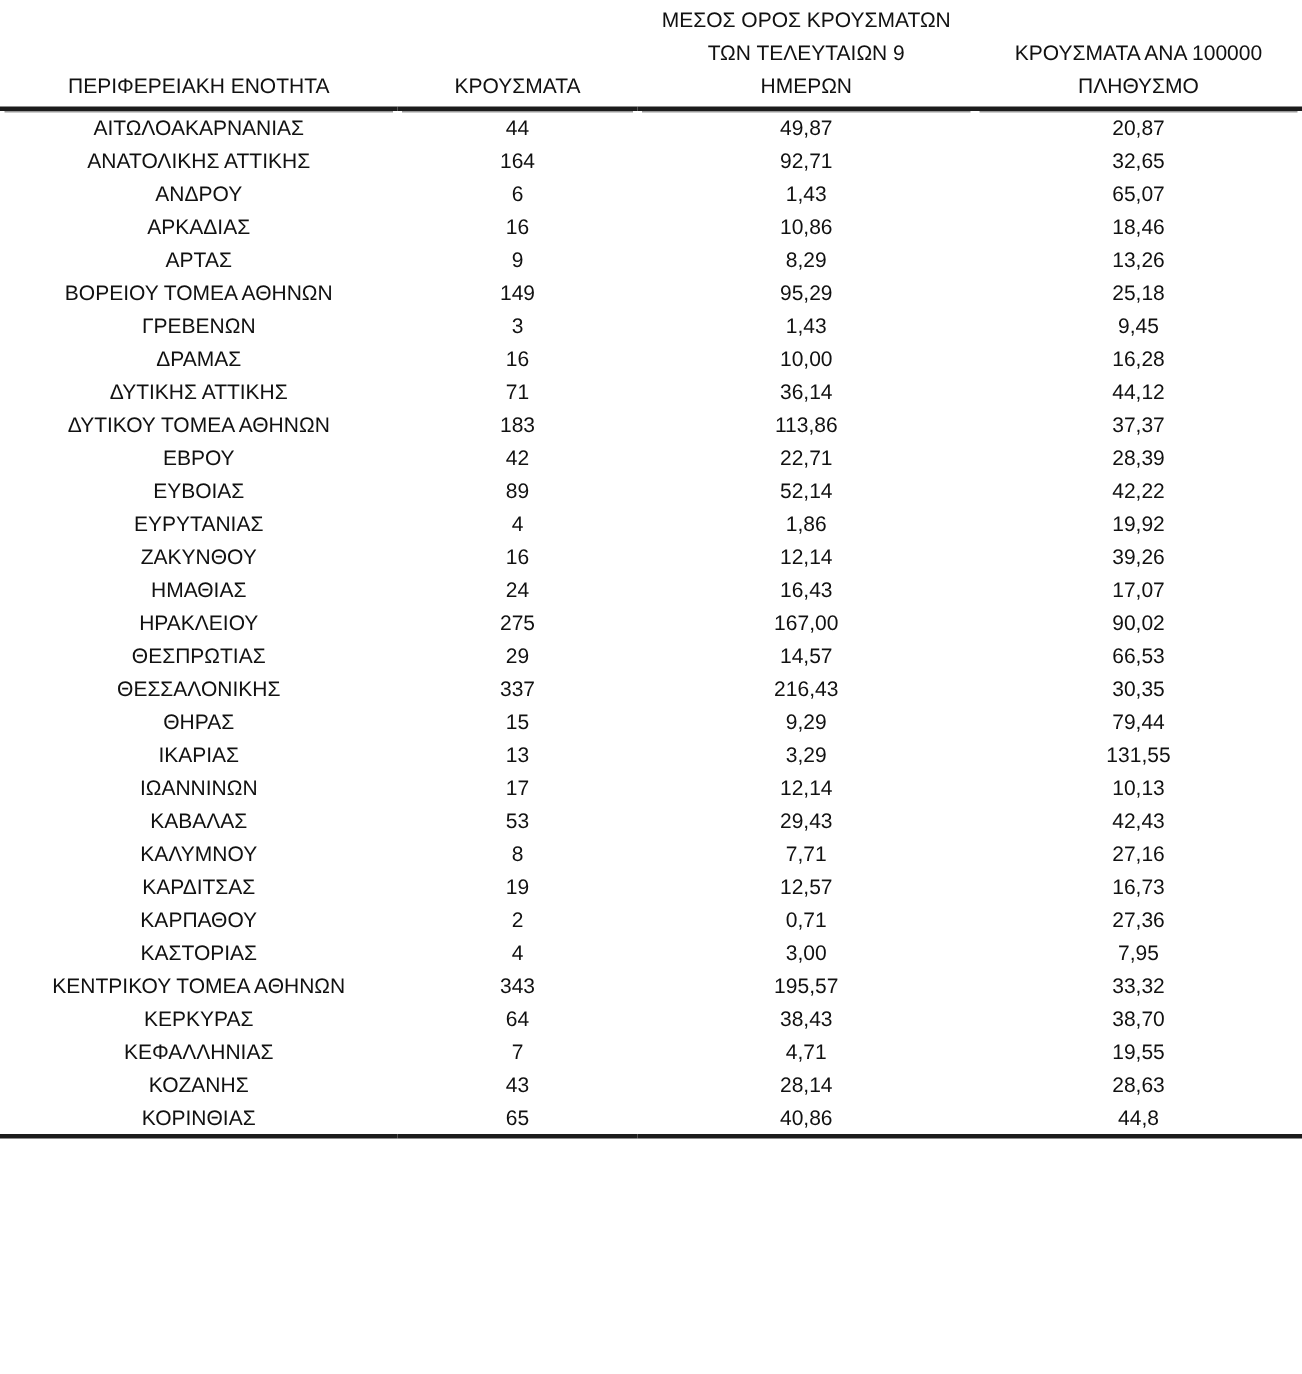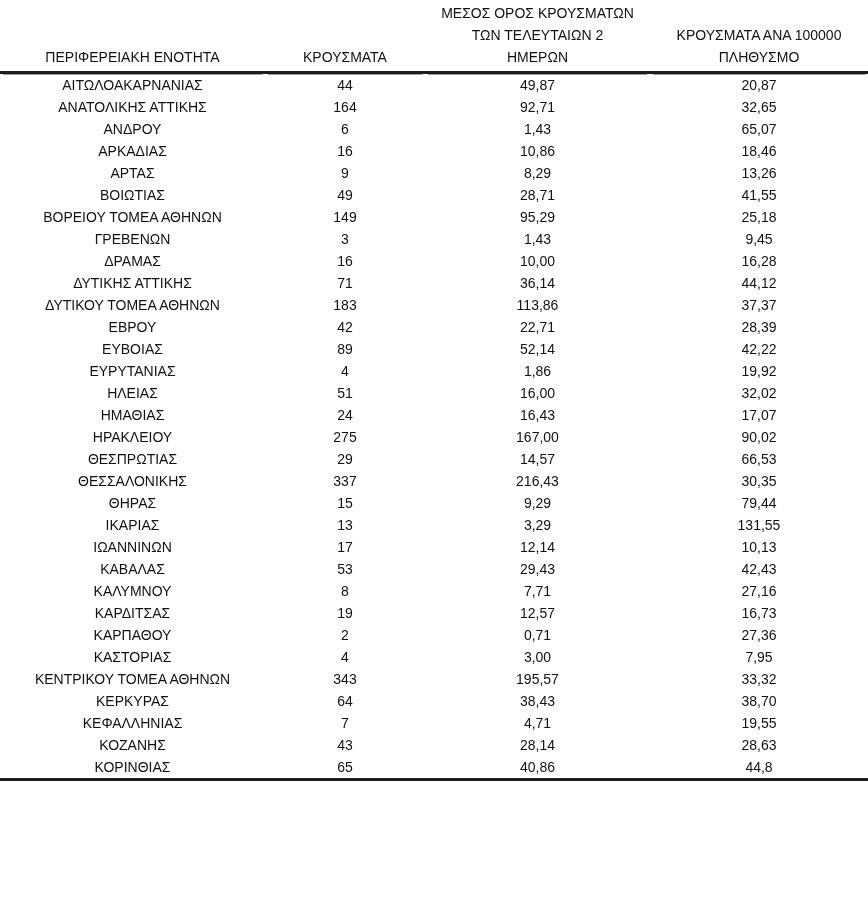--- a/index.html
+++ b/index.html
@@ -61,21 +61,21 @@
       <col class="c-region">
       <col class="c-cases">
       <col class="c-avg7">
       <col class="c-per100k">
     </colgroup>
     <thead>
       <tr>
         <th>ΠΕΡΙΦΕΡΕΙΑΚΗ ΕΝΟΤΗΤΑ</th>
         <th>ΚΡΟΥΣΜΑΤΑ</th>
         <th>ΜΕΣΟΣ ΟΡΟΣ ΚΡΟΥΣΜΑΤΩΝ
-ΤΩΝ ΤΕΛΕΥΤΑΙΩΝ 2
+ΤΩΝ ΤΕΛΕΥΤΑΙΩΝ 9
 ΗΜΕΡΩΝ</th>
         <th>ΚΡΟΥΣΜΑΤΑ ΑΝΑ 100000
 ΠΛΗΘΥΣΜΟ</th>
       </tr>
     </thead>
     <tbody>
         <tr>
           <td>ΑΙΤΩΛΟΑΚΑΡΝΑΝΙΑΣ</td>
           <td>44</td>
           <td>49,87</td>
@@ -99,26 +99,20 @@
           <td>10,86</td>
           <td>18,46</td>
         </tr>
         <tr>
           <td>ΑΡΤΑΣ</td>
           <td>9</td>
           <td>8,29</td>
           <td>13,26</td>
         </tr>
         <tr>
-          <td>ΒΟΙΩΤΙΑΣ</td>
-          <td>49</td>
-          <td>28,71</td>
-          <td>41,55</td>
-        </tr>
-        <tr>
           <td>ΒΟΡΕΙΟΥ ΤΟΜΕΑ ΑΘΗΝΩΝ</td>
           <td>149</td>
           <td>95,29</td>
           <td>25,18</td>
         </tr>
         <tr>
           <td>ΓΡΕΒΕΝΩΝ</td>
           <td>3</td>
           <td>1,43</td>
           <td>9,45</td>
@@ -153,24 +147,24 @@
           <td>52,14</td>
           <td>42,22</td>
         </tr>
         <tr>
           <td>ΕΥΡΥΤΑΝΙΑΣ</td>
           <td>4</td>
           <td>1,86</td>
           <td>19,92</td>
         </tr>
         <tr>
-          <td>ΗΛΕΙΑΣ</td>
-          <td>51</td>
-          <td>16,00</td>
-          <td>32,02</td>
+          <td>ΖΑΚΥΝΘΟΥ</td>
+          <td>16</td>
+          <td>12,14</td>
+          <td>39,26</td>
         </tr>
         <tr>
           <td>ΗΜΑΘΙΑΣ</td>
           <td>24</td>
           <td>16,43</td>
           <td>17,07</td>
         </tr>
         <tr>
           <td>ΗΡΑΚΛΕΙΟΥ</td>
           <td>275</td>

